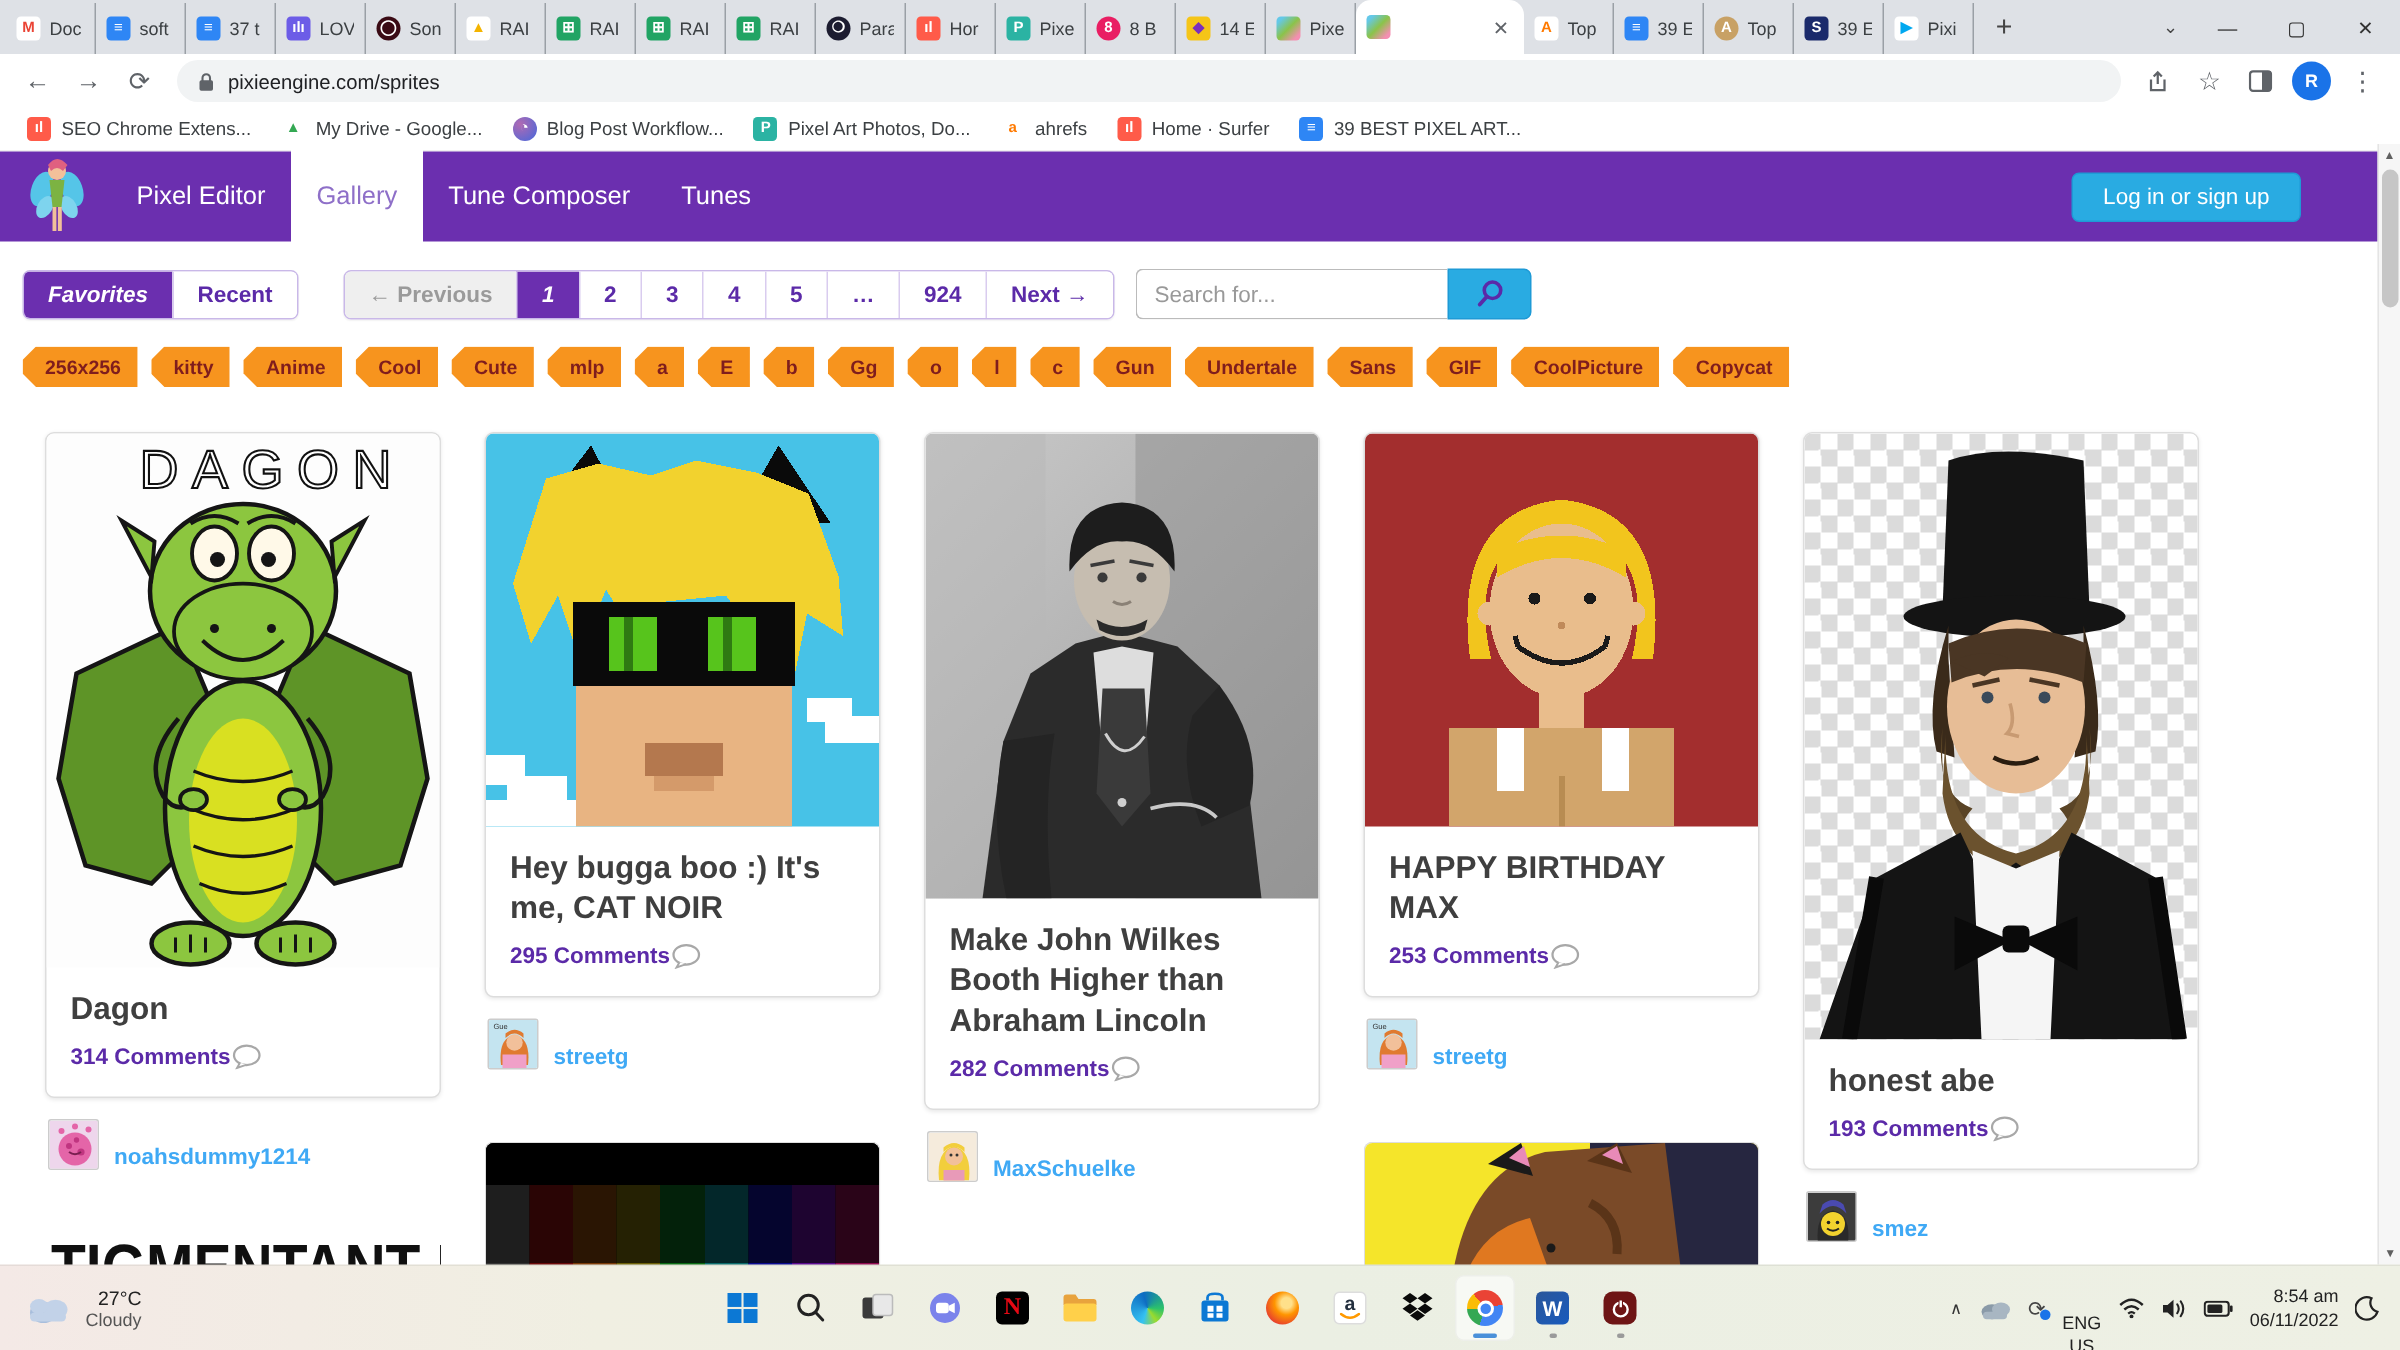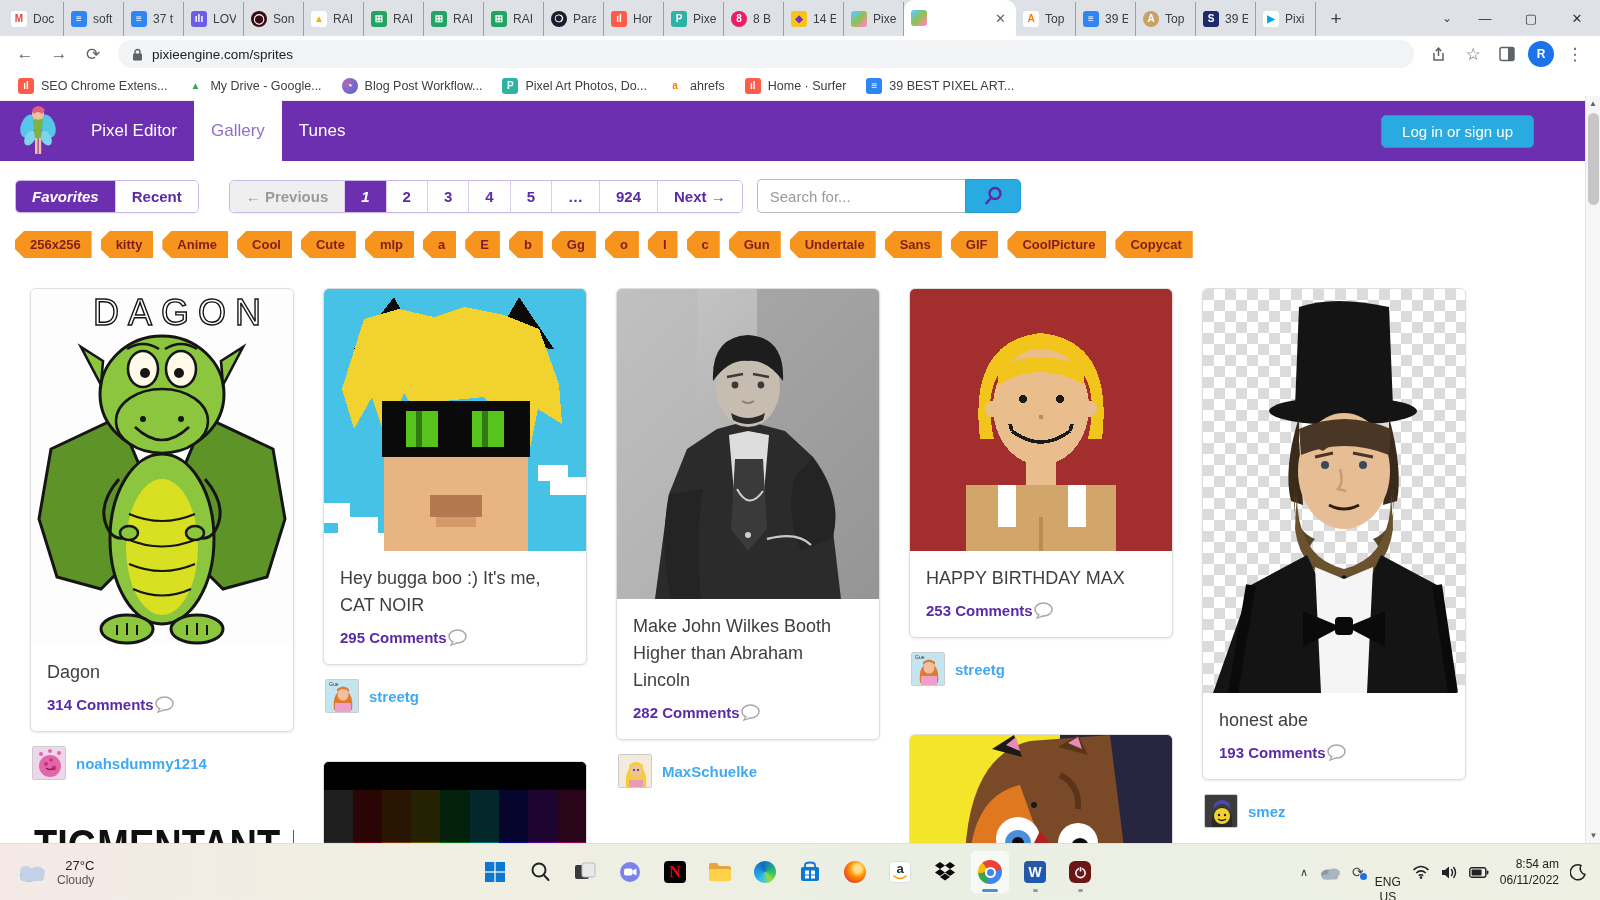--- a/index.html
+++ b/index.html
@@ -60,24 +60,24 @@
 
   .tagsrow { display:flex; gap:9px; margin-top:18px; flex-wrap:nowrap; }
   .tag { background:#F7941E; color:#7f1d1d; font-size:13px; font-weight:bold; padding:6px 11px 6px 15px; clip-path:polygon(9px 0, 100% 0, 100% 100%, 9px 100%, 0 calc(100% - 9px), 0 9px); cursor:pointer; white-space:nowrap; }
 
   
   .gallery { display:flex; gap:29px; margin-top:30px; padding-left:15px; align-items:flex-start; }
   .gcol { width:264px; flex:0 0 264px; display:flex; flex-direction:column; }
   .card { background:#fff; border:1px solid #DDD; border-radius:6px; box-shadow:0 1px 3px rgba(0,0,0,.09); overflow:hidden; cursor:pointer; }
   .card-img { width:100%; display:block; position:relative; overflow:hidden; }
   .card-body { padding:14px 16px 18px; }
-  .card-title { font-size:18px; line-height:27px; color:#3F3F3F; }
+  .card-title { font-size:21px; line-height:27px; color:#3F3F3F;font-weight:bold; }
   .card-meta { margin-top:10px; display:flex; align-items:flex-end; gap:0; }
   .comments-link { font-size:15px; font-weight:bold; color:#5B2AA8; cursor:pointer; }
-  .author-row { display:flex; align-items:center; gap:10px; margin-top:14px; padding-left:2px; }
+  .author-row { display:flex; align-items:flex-end; gap:10px; margin-top:14px; padding-left:2px; }
   .author-name { font-size:15px; font-weight:bold; color:#3FA9F5; cursor:pointer; }
   .avatar-art { width:34px; height:34px; border:1px solid #CCC; border-radius:2px; overflow:hidden; flex:0 0 34px; }
   .partial-card { margin-top:48px; border-radius:6px 6px 0 0; overflow:hidden; border:1px solid #DDD; border-bottom:none; }
   .checker { background:repeating-conic-gradient(#fff 0% 25%, #DBDBDB 0% 50%); background-size:22px 22px; }
   .clipped-text-card { margin-top:36px; background:#fff; height:80px; overflow:hidden; padding:6px 4px 0; }
   .clipped-text { font-size:38px; font-weight:900; color:#101010; letter-spacing:0px; white-space:nowrap; transform:scaleY(1.15); transform-origin:top; }
   .palette-grid { display:grid; grid-template-columns:repeat(9,1fr); height:52px; }
   .palette-grid.bright { height:28px; }
 
   
@@ -326,20 +326,21 @@
         <circle cx="18" cy="10" r="6" fill="#F2C09A"></circle>
         <path d="M12 6 Q18 -2 25 6 L22 10 Q18 6 14 10 Z" fill="#E06080"></path>
         <path d="M13 16 L23 16 L21 34 L15 34 Z" fill="#7CB342"></path>
         <rect x="15" y="34" width="2.6" height="16" fill="#F2C09A"></rect>
         <rect x="18.6" y="34" width="2.6" height="16" fill="#F2C09A"></rect>
       </svg>
     </div>
     <div class="site-nav">
       <div class="nav-item">Pixel Editor</div>
       <div class="nav-item active-tab">Gallery</div>
+      <div class="nav-item">Tune Composer</div>
       <div class="nav-item">Tunes</div>
     </div>
     <button class="login-btn">Log in or sign up</button>
   </div>
 
   <div class="content">
 
     <div class="controls-row">
       <div class="btn-group">
         <div class="bg-cell sel">Favorites</div>

